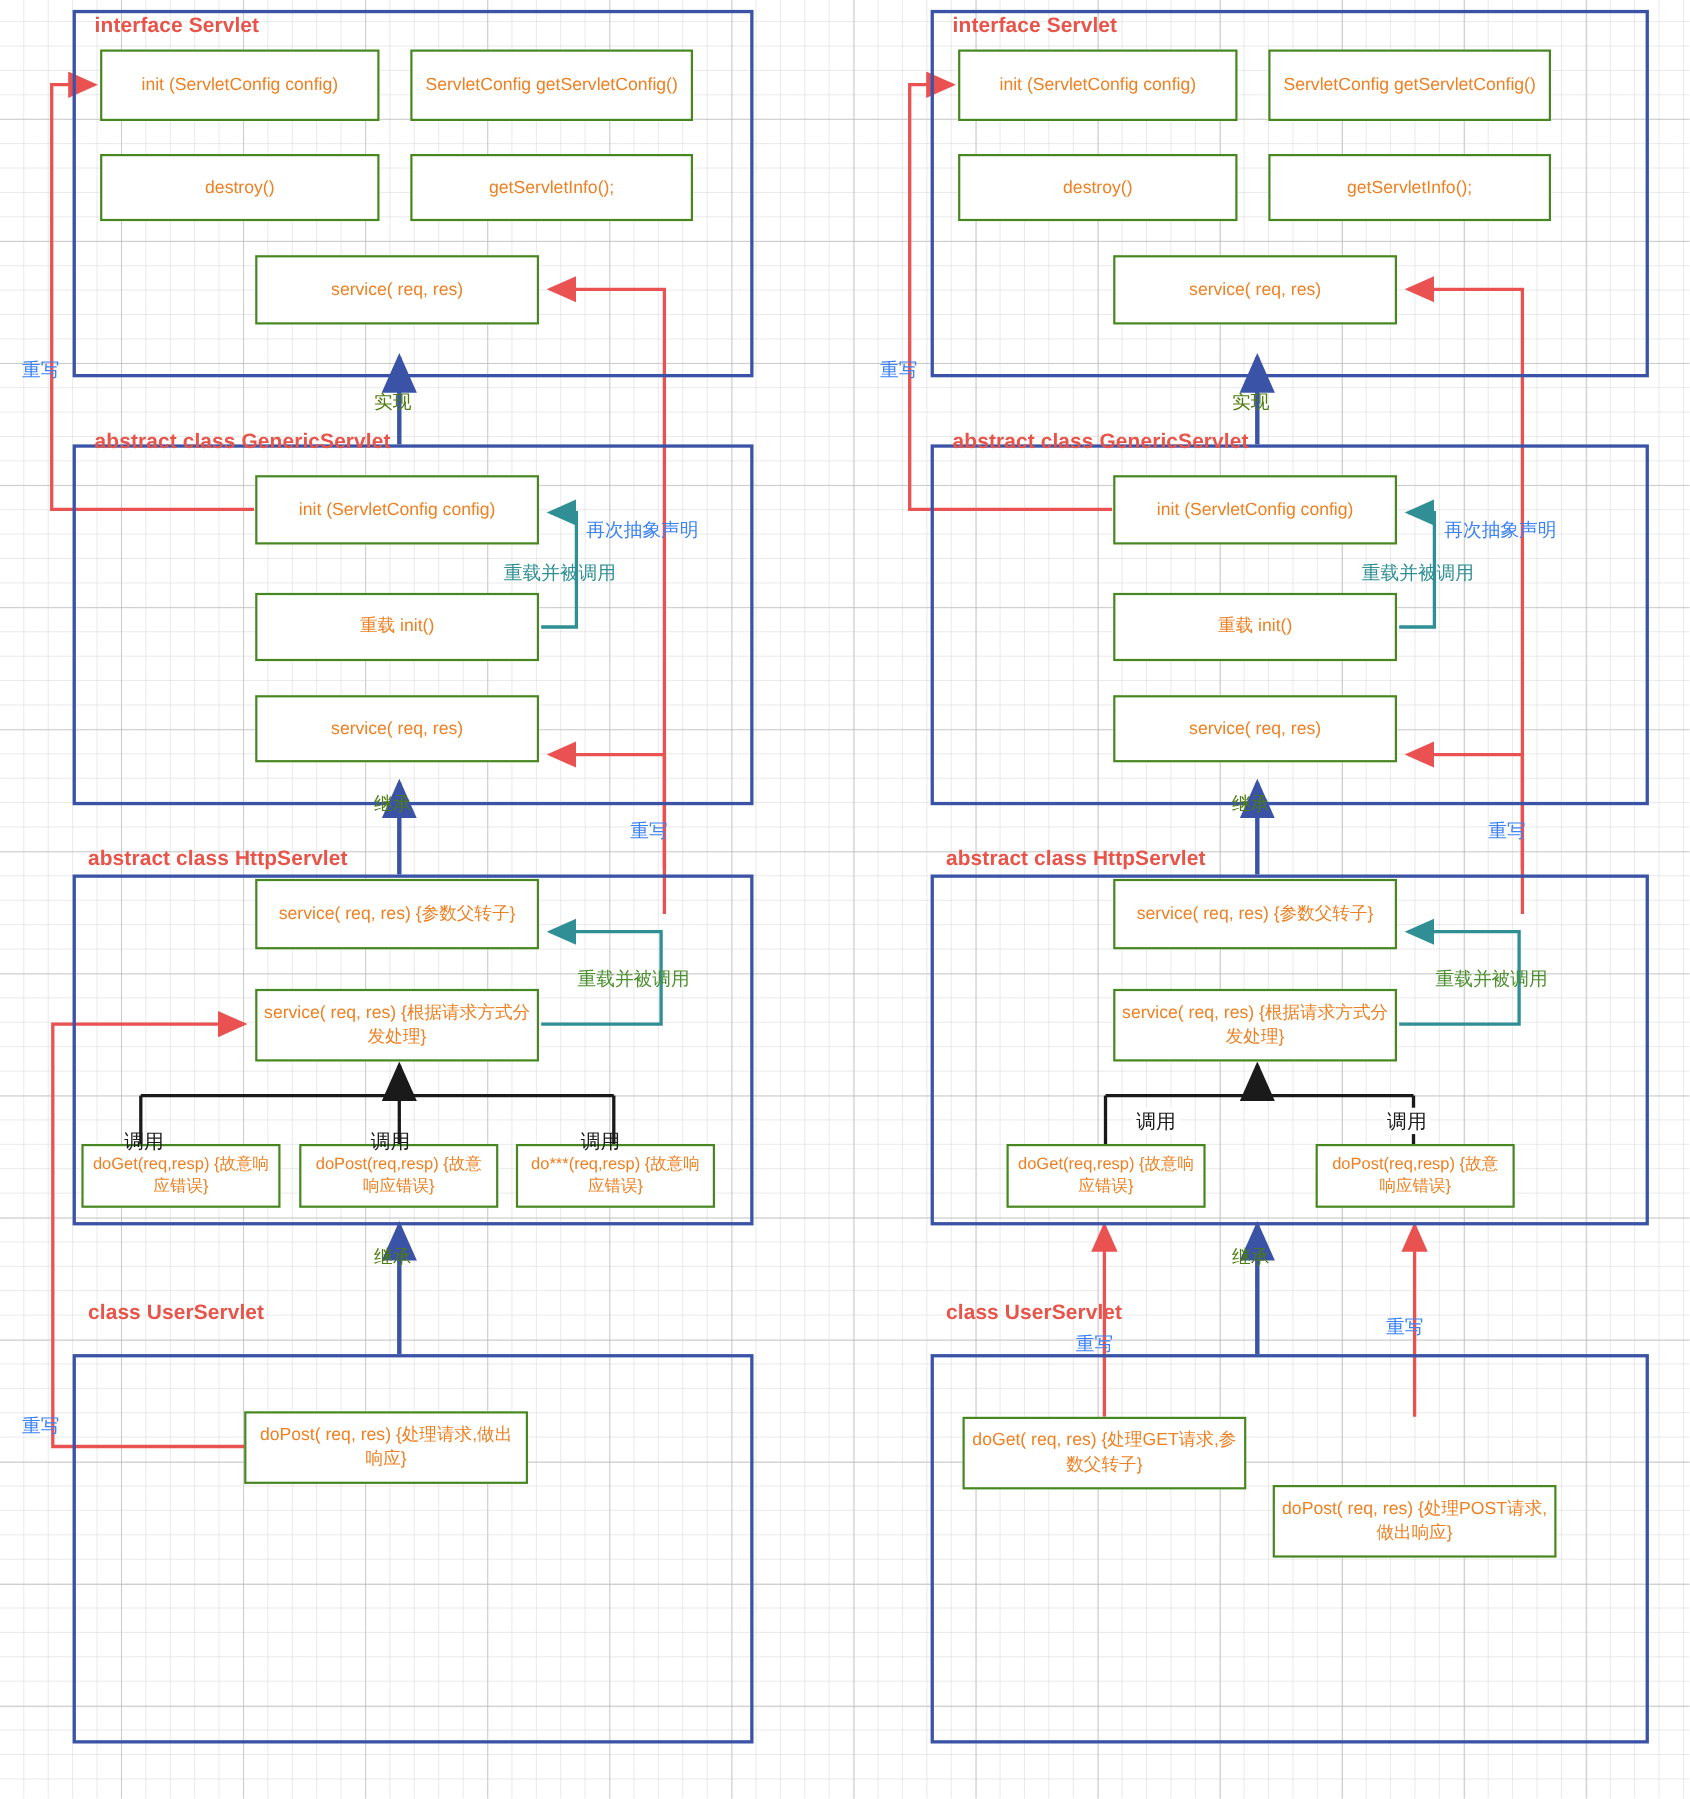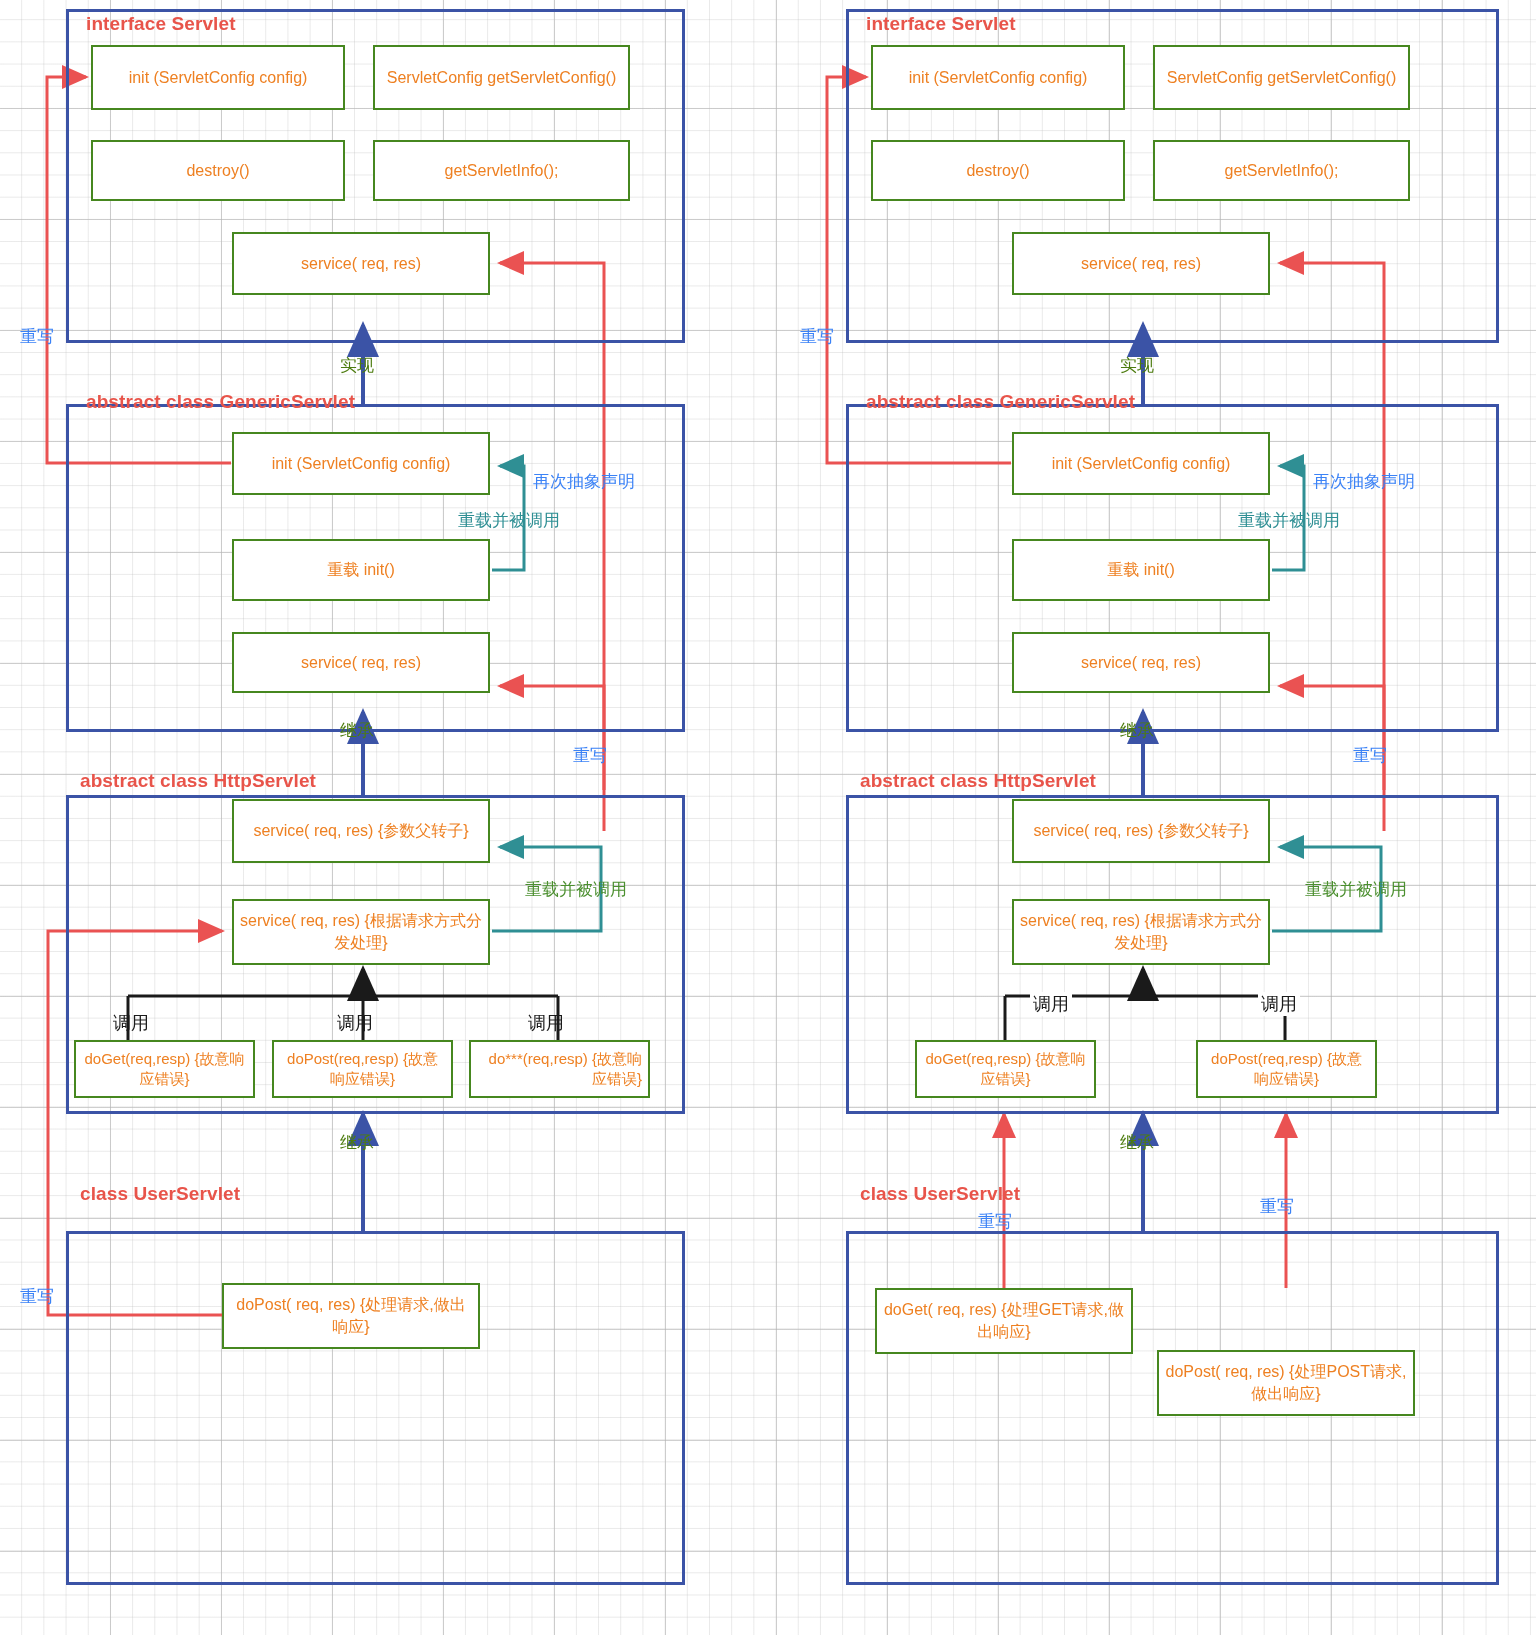--- a/index.html
+++ b/index.html
@@ -54,21 +54,21 @@
     text-align:center;
     padding:2px 6px;
   }
   .m.sm{font-size:15px;line-height:20px;}
   
   .lbl{position:absolute;white-space:nowrap;font-size:17px;}
   .lbl.red{color:#3b82f6;}
   .lbl.blue{color:#4d7c0f;}
   .lbl.teal{color:#2f8f94;}
   .lbl.green{color:#4b8f2f;}
-  .lbl.black{color:#1a1a1a;}
+  .lbl.black{color:#1a1a1a;margin-top:15px;}
 </style>
 </head>
 <body>
 
 <div id="grid"></div>
 
 <svg class="layer" width="1536" height="1635" viewBox="0 0 1536 1635">
   <defs>
     <marker id="ar-red" markerWidth="10" markerHeight="10" refX="8" refY="4" orient="auto">
       <path d="M0,0 L9,4 L0,8 z" fill="#ea5252"></path>
@@ -141,21 +141,21 @@
 <div class="m" style="left:232px;top:432px;width:258px;height:63px;">init (ServletConfig config)</div>
 <div class="m" style="left:232px;top:539px;width:258px;height:62px;">重载 init()</div>
 <div class="m" style="left:232px;top:632px;width:258px;height:61px;">service( req,  res)</div>
 
 <div class="cls" style="left:66px;top:795px;width:619px;height:319px;"></div>
 <div class="cls-title" style="left:80px;top:770px;">abstract class HttpServlet</div>
 <div class="m" style="left:232px;top:799px;width:258px;height:64px;">service( req,  res) {参数父转子}</div>
 <div class="m" style="left:232px;top:899px;width:258px;height:66px;">service( req,  res) {根据请求方式分发处理}</div>
 <div class="m sm" style="left:74px;top:1040px;width:181px;height:58px;">doGet(req,resp) {故意响应错误}</div>
 <div class="m sm" style="left:272px;top:1040px;width:181px;height:58px;">doPost(req,resp) {故意响应错误}</div>
-<div class="m sm" style="left:469px;top:1040px;width:181px;height:58px;text-align:right;">do***(req,resp) {故意响应错误}</div>
+<div class="m sm" style="left:469px;top:1040px;width:181px;height:58px;">do***(req,resp) {故意响应错误}</div>
 
 <div class="cls" style="left:66px;top:1231px;width:619px;height:354px;"></div>
 <div class="cls-title" style="left:80px;top:1183px;">class UserServlet</div>
 <div class="m" style="left:222px;top:1283px;width:258px;height:66px;">doPost( req,  res) {处理请求,做出响应}</div>
 
 <div class="lbl red" style="left:20px;top:325px;">重写</div>
 <div class="lbl blue" style="left:340px;top:354px;">实现</div>
 <div class="lbl red" style="left:533px;top:470px;">再次抽象声明</div>
 <div class="lbl teal" style="left:458px;top:509px;">重载并被调用</div>
 <div class="lbl blue" style="left:340px;top:719px;">继承</div>
@@ -183,21 +183,21 @@
 
 <div class="cls" style="left:846px;top:795px;width:653px;height:319px;"></div>
 <div class="cls-title" style="left:860px;top:770px;">abstract class HttpServlet</div>
 <div class="m" style="left:1012px;top:799px;width:258px;height:64px;">service( req,  res) {参数父转子}</div>
 <div class="m" style="left:1012px;top:899px;width:258px;height:66px;">service( req,  res) {根据请求方式分发处理}</div>
 <div class="m sm" style="left:915px;top:1040px;width:181px;height:58px;">doGet(req,resp) {故意响应错误}</div>
 <div class="m sm" style="left:1196px;top:1040px;width:181px;height:58px;">doPost(req,resp) {故意响应错误}</div>
 
 <div class="cls" style="left:846px;top:1231px;width:653px;height:354px;"></div>
 <div class="cls-title" style="left:860px;top:1183px;">class UserServlet</div>
-<div class="m" style="left:875px;top:1288px;width:258px;height:66px;">doGet( req,  res) {处理GET请求,做出响应}</div>
+<div class="m" style="left:875px;top:1288px;width:258px;height:66px;">doGet( req,  res) {处理GET请求,参数父转子}</div>
 <div class="m" style="left:1157px;top:1350px;width:258px;height:66px;">doPost( req,  res) {处理POST请求,做出响应}</div>
 
 <div class="lbl red" style="left:800px;top:325px;">重写</div>
 <div class="lbl blue" style="left:1120px;top:354px;">实现</div>
 <div class="lbl red" style="left:1313px;top:470px;">再次抽象声明</div>
 <div class="lbl teal" style="left:1238px;top:509px;">重载并被调用</div>
 <div class="lbl blue" style="left:1120px;top:719px;">继承</div>
 <div class="lbl red" style="left:1353px;top:744px;">重写</div>
 <div class="lbl green" style="left:1305px;top:878px;">重载并被调用</div>
 <div class="lbl black" style="left:1030px;top:992px;font-size:18px;background:#fff;padding:0 3px;">调用</div>

